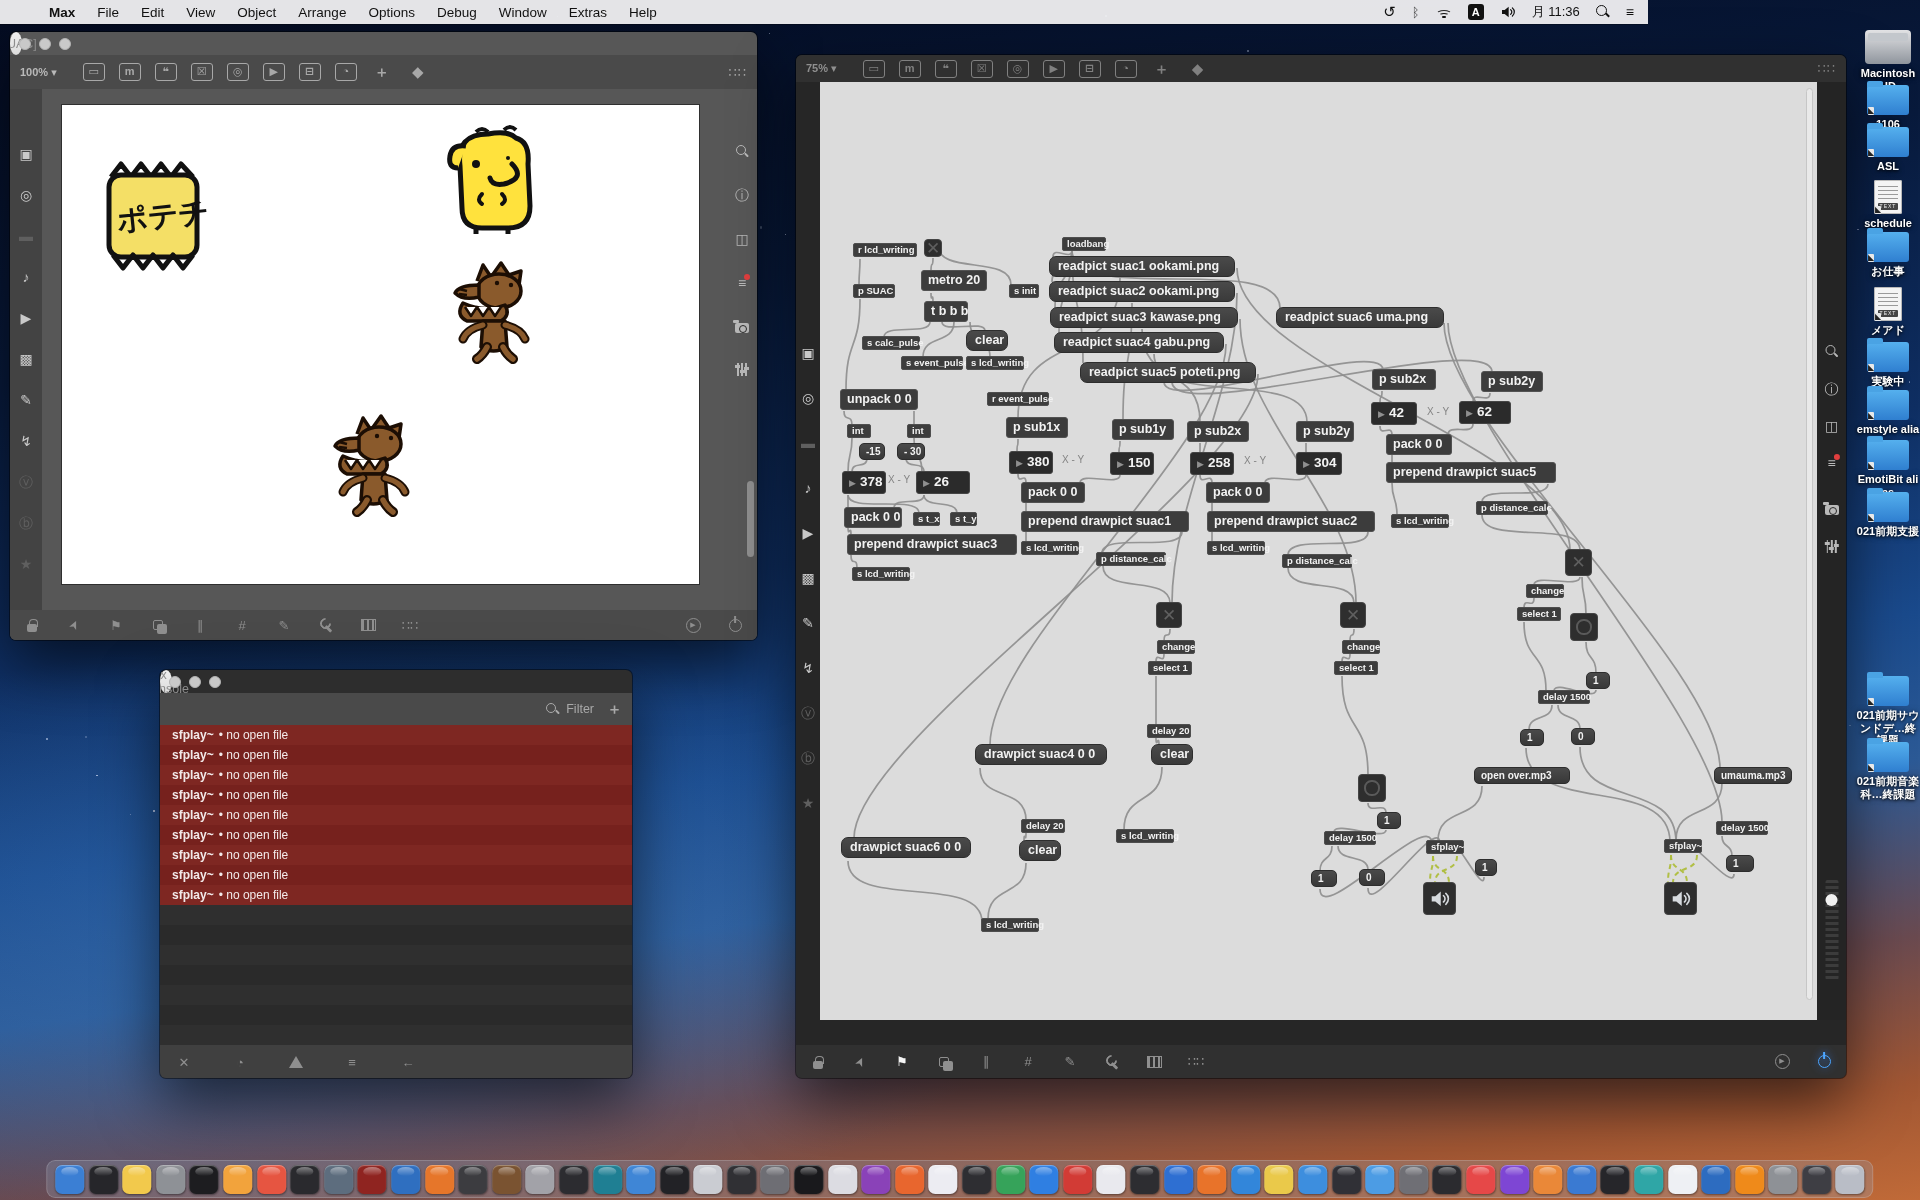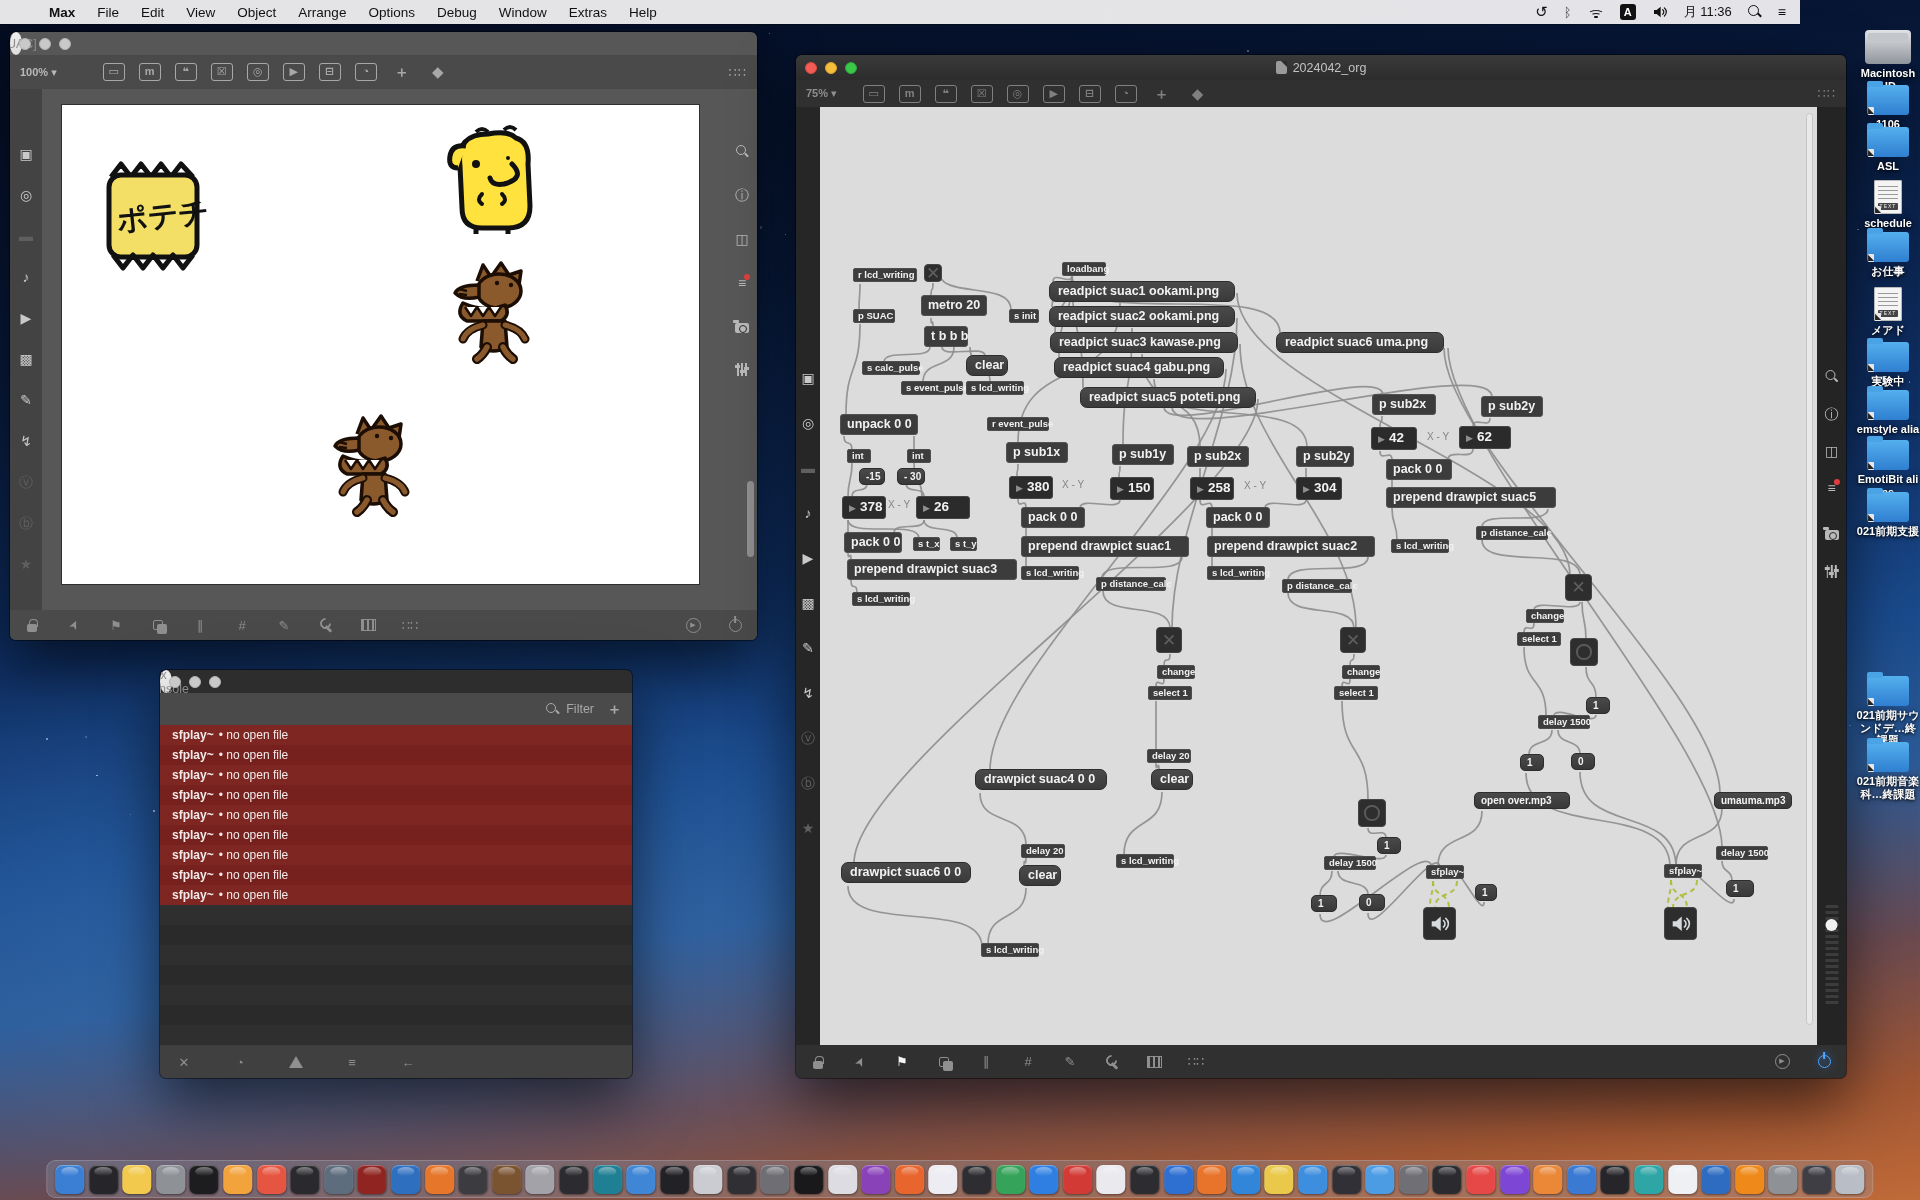--- a/index.html
+++ b/index.html
@@ -8,21 +8,21 @@
 
   
   #desktop { position:absolute; inset:0;
     background:
       radial-gradient(1200px 500px at 18% 78%, rgba(60,120,190,.45), rgba(0,0,0,0) 60%),
       linear-gradient(172deg,#040b20 0%,#081a3c 26%,#0f2f63 46%,#1a4a8c 60%,#2c5a96 70%,#6a4a50 82%,#a05633 92%,#c06a38 100%);
   }
   .star { position:absolute; background:#dfe8ff; border-radius:50%; opacity:.8; }
 
   
-  #menubar { position:absolute; left:0; top:0; width:1800px; height:24px; background:rgba(237,237,239,.96);
+  #menubar { position:absolute; left:0; top:0; width:1648px; height:24px; background:rgba(237,237,239,.96);
     display:flex; align-items:center; font-size:13.5px; color:#111; z-index:50; box-shadow:0 1px 0 rgba(0,0,0,.25); }
   #menubar .apple { font-size:15px; margin:0 18px 0 20px; }
   #menubar .menu-item { padding:0 11px; }
   #menubar .menu-item.app { font-weight:700; }
   #menubar .spacer { flex:1; }
   #menubar .status { display:flex; align-items:center; gap:16px; margin-right:14px; }
   .ic-inputsrc { display:inline-block; width:16px; height:16px; background:#111; color:#fff; border-radius:3px;
      font-size:11px; font-weight:700; text-align:center; line-height:16px; }
   .ic-wifi { position:relative; width:16px; height:12px; }
   .ic-wifi i { position:absolute; left:50%; bottom:0; transform:translateX(-50%); border:1.6px solid #111; border-bottom:none;
@@ -86,21 +86,21 @@
   .ic-faders { display:flex; gap:2.5px; }
   .ic-faders i { width:1.8px; height:13px; background:currentColor; position:relative; }
   .ic-faders i::after { content:""; position:absolute; left:-1.6px; width:5px; height:2.6px; background:currentColor; }
   .ic-faders i:nth-child(1)::after{ top:2px;} .ic-faders i:nth-child(2)::after{ top:7px;} .ic-faders i:nth-child(3)::after{ top:4px;}
   .ic-listdot { position:relative; font-size:13px; }
   .ic-listdot::after { content:""; position:absolute; right:-4px; top:-2px; width:6px; height:6px; border-radius:50%; background:#e03e3e; }
   .ic-warn { position:relative; width:0; height:0; border-left:7px solid transparent; border-right:7px solid transparent; border-bottom:12px solid currentColor; }
 
   
   #win-suac { left:10px; top:32px; width:747px; height:608px; background:#575757; }
-  #suac-toolbar { height:34px; background:#4a4a4a; color:#b9b9b9;gap:20px; }
+  #suac-toolbar { height:34px; background:#4a4a4a; color:#b9b9b9; }
   #suac-body { position:relative; height:521px; background:#575757; }
   #suac-left { left:0; width:32px; background:#434343; padding-top:58px; gap:27px; }
   #suac-right { right:0; width:30px; padding-top:56px; gap:30px; background:transparent; color:#b9b9b9;}
   #suac-lcd { position:absolute; left:51px; top:15px; width:639px; height:481px; background:#fff; border:1px solid #2f2f2f; }
   #suac-bottom { height:30px; background:#4a4a4a; }
   #suac-scroll { position:absolute; right:3px; top:392px; width:7px; height:76px; background:#8f8f8f; border-radius:4px; }
 
   
   #win-console { left:160px; top:670px; width:472px; height:408px; background:#2d2d2d; }
   #console-filterbar { height:32px; background:#4a4a4a; position:relative; display:flex; align-items:center; }
@@ -546,29 +546,20 @@
       <span class="bic">
         <span>≡</span>
       </span>
       <span class="bic">
         <span>←</span>
       </span>
     </div>
 </div>
 
 <div class="window" id="win-patch">
-  <div class="titlebar dark">
-    <div class="lights">
-      <span class="light red"></span>
-      <span class="light yellow"></span>
-      <span class="light green"></span>
-    </div>
-    <span class="doc-ic"></span>
-    <span>2024042_org</span>
-  </div>
   <div class="toolbar-top" id="patch-toolbar">
     <span class="zoom-ctl"><span>75%</span> ▾</span>
     <span class="tb-icons">
         <span class="tb-ic">▭</span>
         <span class="tb-ic">m</span>
         <span class="tb-ic">❝</span>
         <span class="tb-ic">☒</span>
         <span class="tb-ic">◎</span>
         <span class="tb-ic">▶</span>
         <span class="tb-ic">⊟</span>

